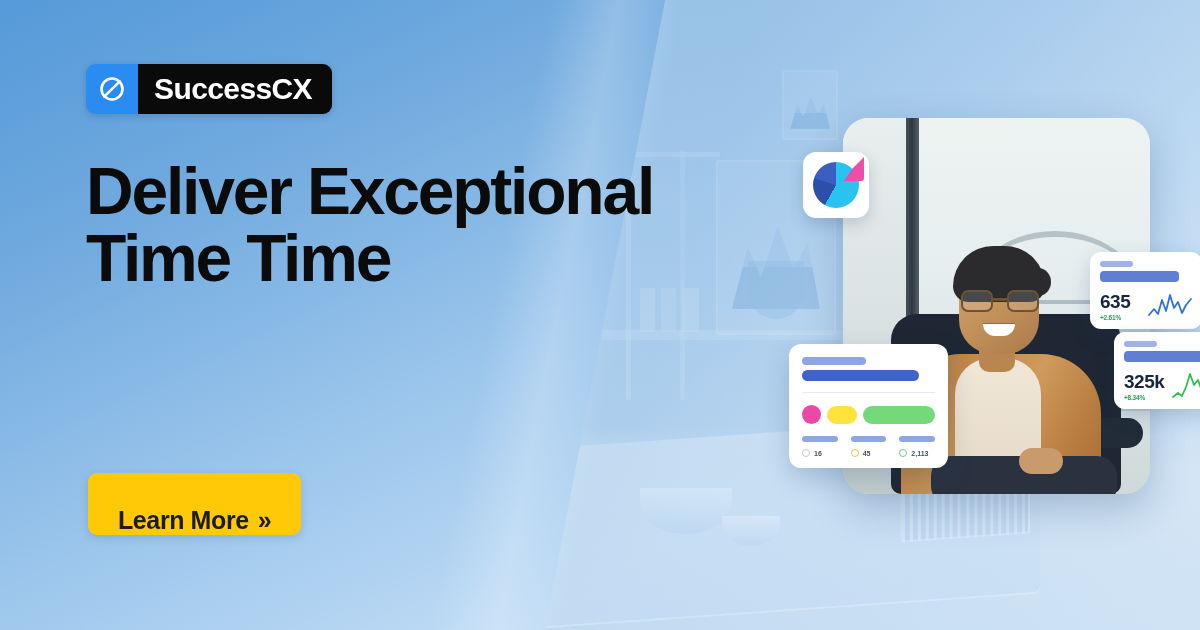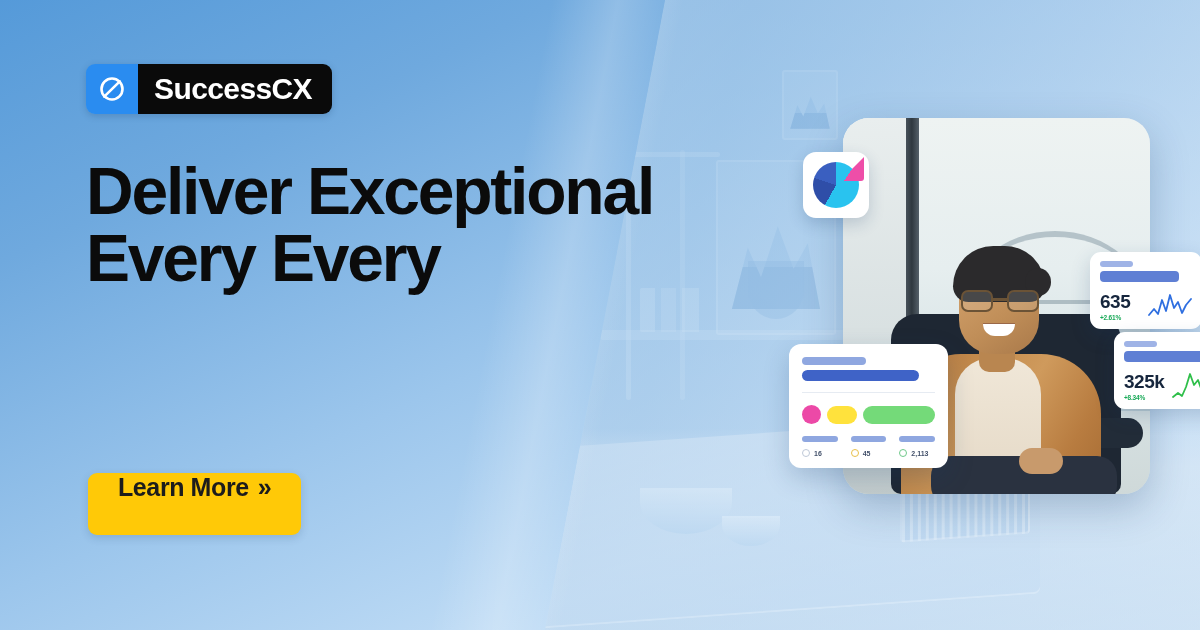--- a/index.html
+++ b/index.html
@@ -140,21 +140,21 @@
   
   .cta {
     position:absolute; left:88px; top:473px;
     background:#ffc907; color:#1c1c1c;
     border:none; border-radius:9px;
     padding:0 30px; height:62px;
     font-family:"Liberation Sans", sans-serif;
     font-size:25px; font-weight:700; letter-spacing:-.4px;
     cursor:pointer;
     box-shadow:0 3px 9px rgba(20,50,90,.16);
-    display:flex; align-items:flex-start; gap:9px;
+    display:flex; align-items:flex-end; gap:9px;
   }
 
   
   .photo-card {
     position:absolute; left:843px; top:118px;
     width:307px; height:376px;
     border-radius:26px; overflow:hidden;
     box-shadow:0 14px 38px rgba(25,60,105,.25);
     background:#cfe0ea;
   }
@@ -330,21 +330,21 @@
       <svg width="30" height="30" viewBox="0 0 30 30" aria-hidden="true">
         <circle cx="15" cy="15" r="10.5" fill="none" stroke="#ffffff" stroke-width="2.6"></circle>
         <line x1="7.2" y1="22.6" x2="22.8" y2="7.4" stroke="#ffffff" stroke-width="2.6" stroke-linecap="round"></line>
       </svg>
     </div>
     <div class="logo-word">SuccessCX</div>
   </div>
 
   <h1 class="headline">
     <span class="ln">Deliver Exceptional</span>
-    <span class="ln">Every Every</span>
+    <span class="ln">Time Time</span>
   </h1>
 
   <button class="cta">
     <span>Learn More</span>
     <span>»</span>
   </button>
 
   <div class="photo-card">
     <div class="ph">
       <div class="ph-bg"></div>

